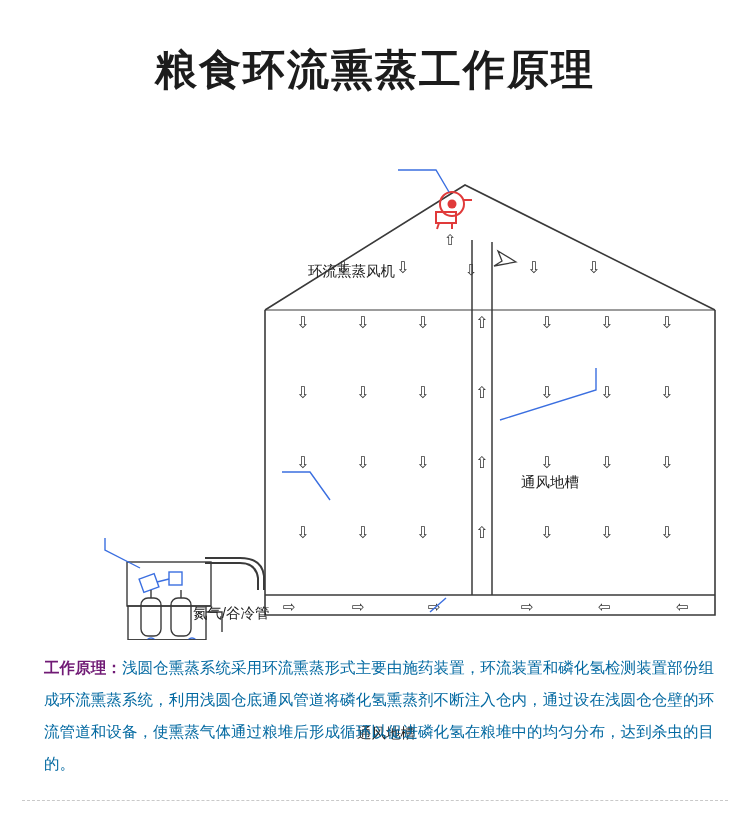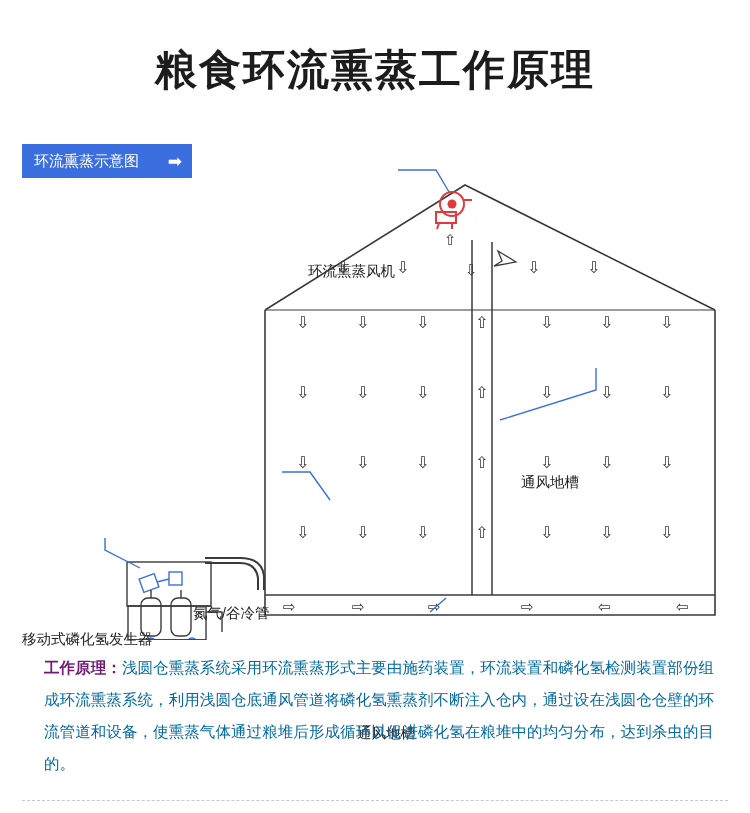--- a/index.html
+++ b/index.html
@@ -102,24 +102,20 @@
     border-top: 1px dashed #c9c9c9;
   }
 </style>
 </head>
 <body>
 
 <div class="page">
 
   <div class="title">粮食环流熏蒸工作原理</div>
 
-  <div class="tag">
-    <span class="tag-label">环流熏蒸示意图</span>
-    <span class="tag-arrow">➡</span>
-  </div>
 
   <div class="diagram">
     <svg width="750" height="520" viewBox="0 0 750 520" xmlns="http://www.w3.org/2000/svg">
 
       <g fill="none" stroke="#3a3a3a" stroke-width="1.6">
         <path d="M265,190 L465,65 L715,190"></path>
         <path d="M265,190 L265,475"></path>
         <path d="M715,190 L715,475"></path>
         <path d="M265,475 L715,475"></path>
         <path d="M265,475 L265,495 L715,495 L715,475"></path>
@@ -232,21 +228,20 @@
         <path d="M282,352 L310,352 L330,380"></path>
         <path d="M105,418 L105,430 L140,448"></path>
         <path d="M430,492 L446,478"></path>
       </g>
 
     </svg>
 
     <div class="lbl lbl-fan">环流熏蒸风机</div>
     <div class="lbl lbl-center">通风地槽</div>
     <div class="lbl lbl-cool">氮气/谷冷管</div>
-    <div class="lbl lbl-gen">移动式磷化氢发生器</div>
     <div class="lbl lbl-trench">通风地槽</div>
   </div>
 
   <div class="desc">
     <span class="dkey">工作原理：</span><span class="dtext">浅圆仓熏蒸系统采用环流熏蒸形式主要由施药装置，环流装置和磷化氢检测装置部份组成环流熏蒸系统，利用浅圆仓底通风管道将磷化氢熏蒸剂不断注入仓内，通过设在浅圆仓仓壁的环流管道和设备，使熏蒸气体通过粮堆后形成循环以促进磷化氢在粮堆中的均匀分布，达到杀虫的目的。</span>
   </div>
 
   <div class="divider"></div>
 </div>
 

